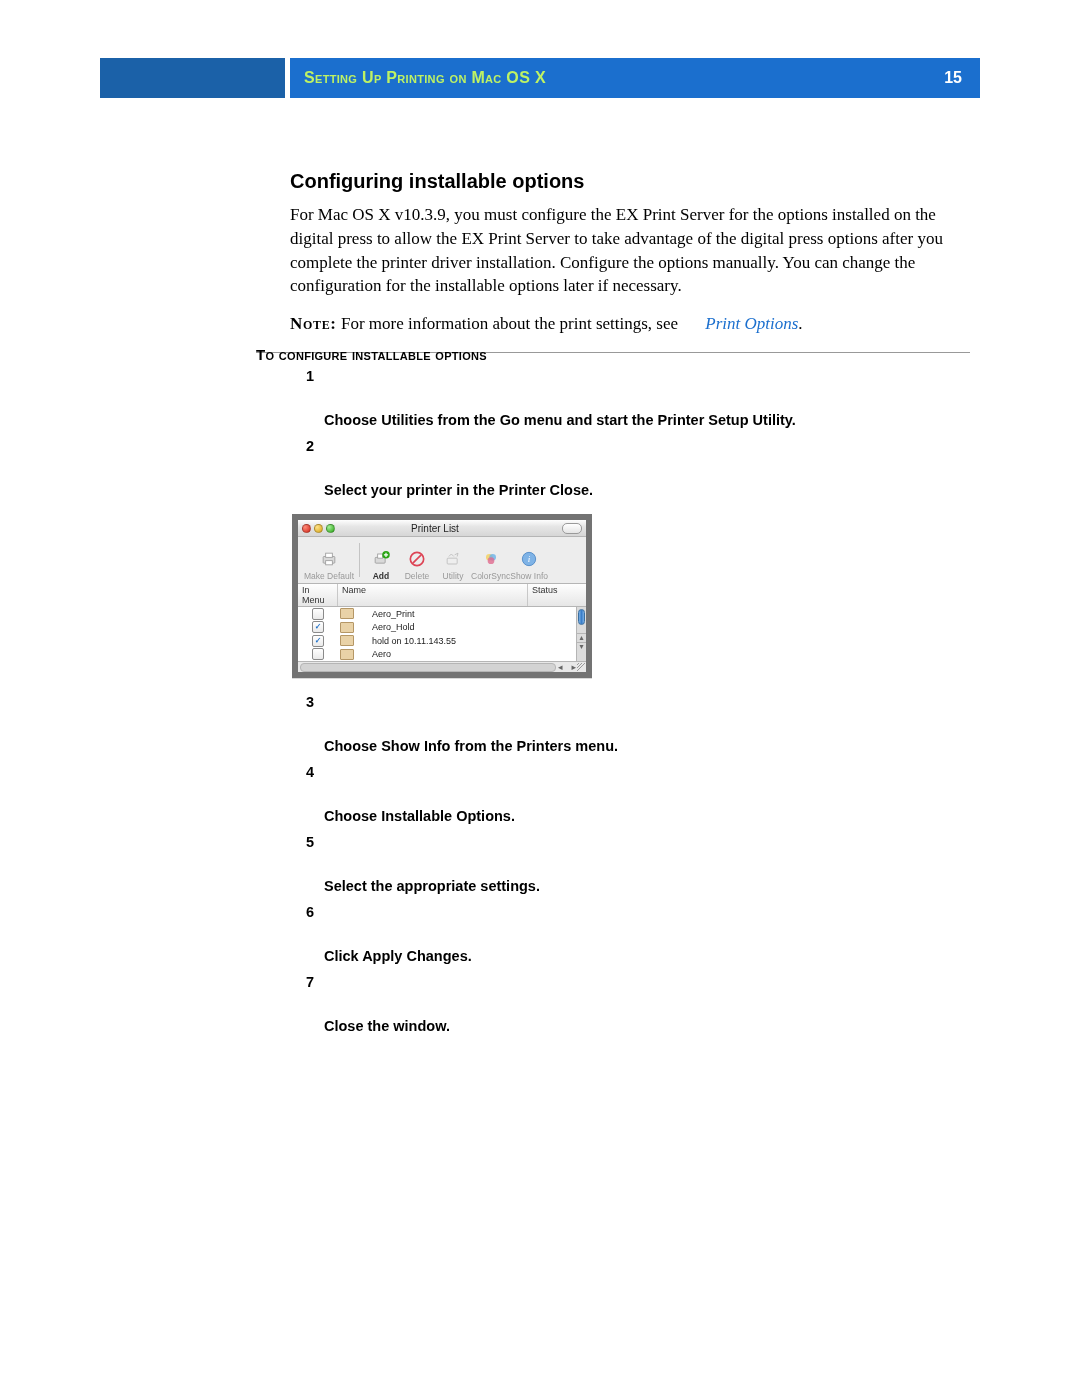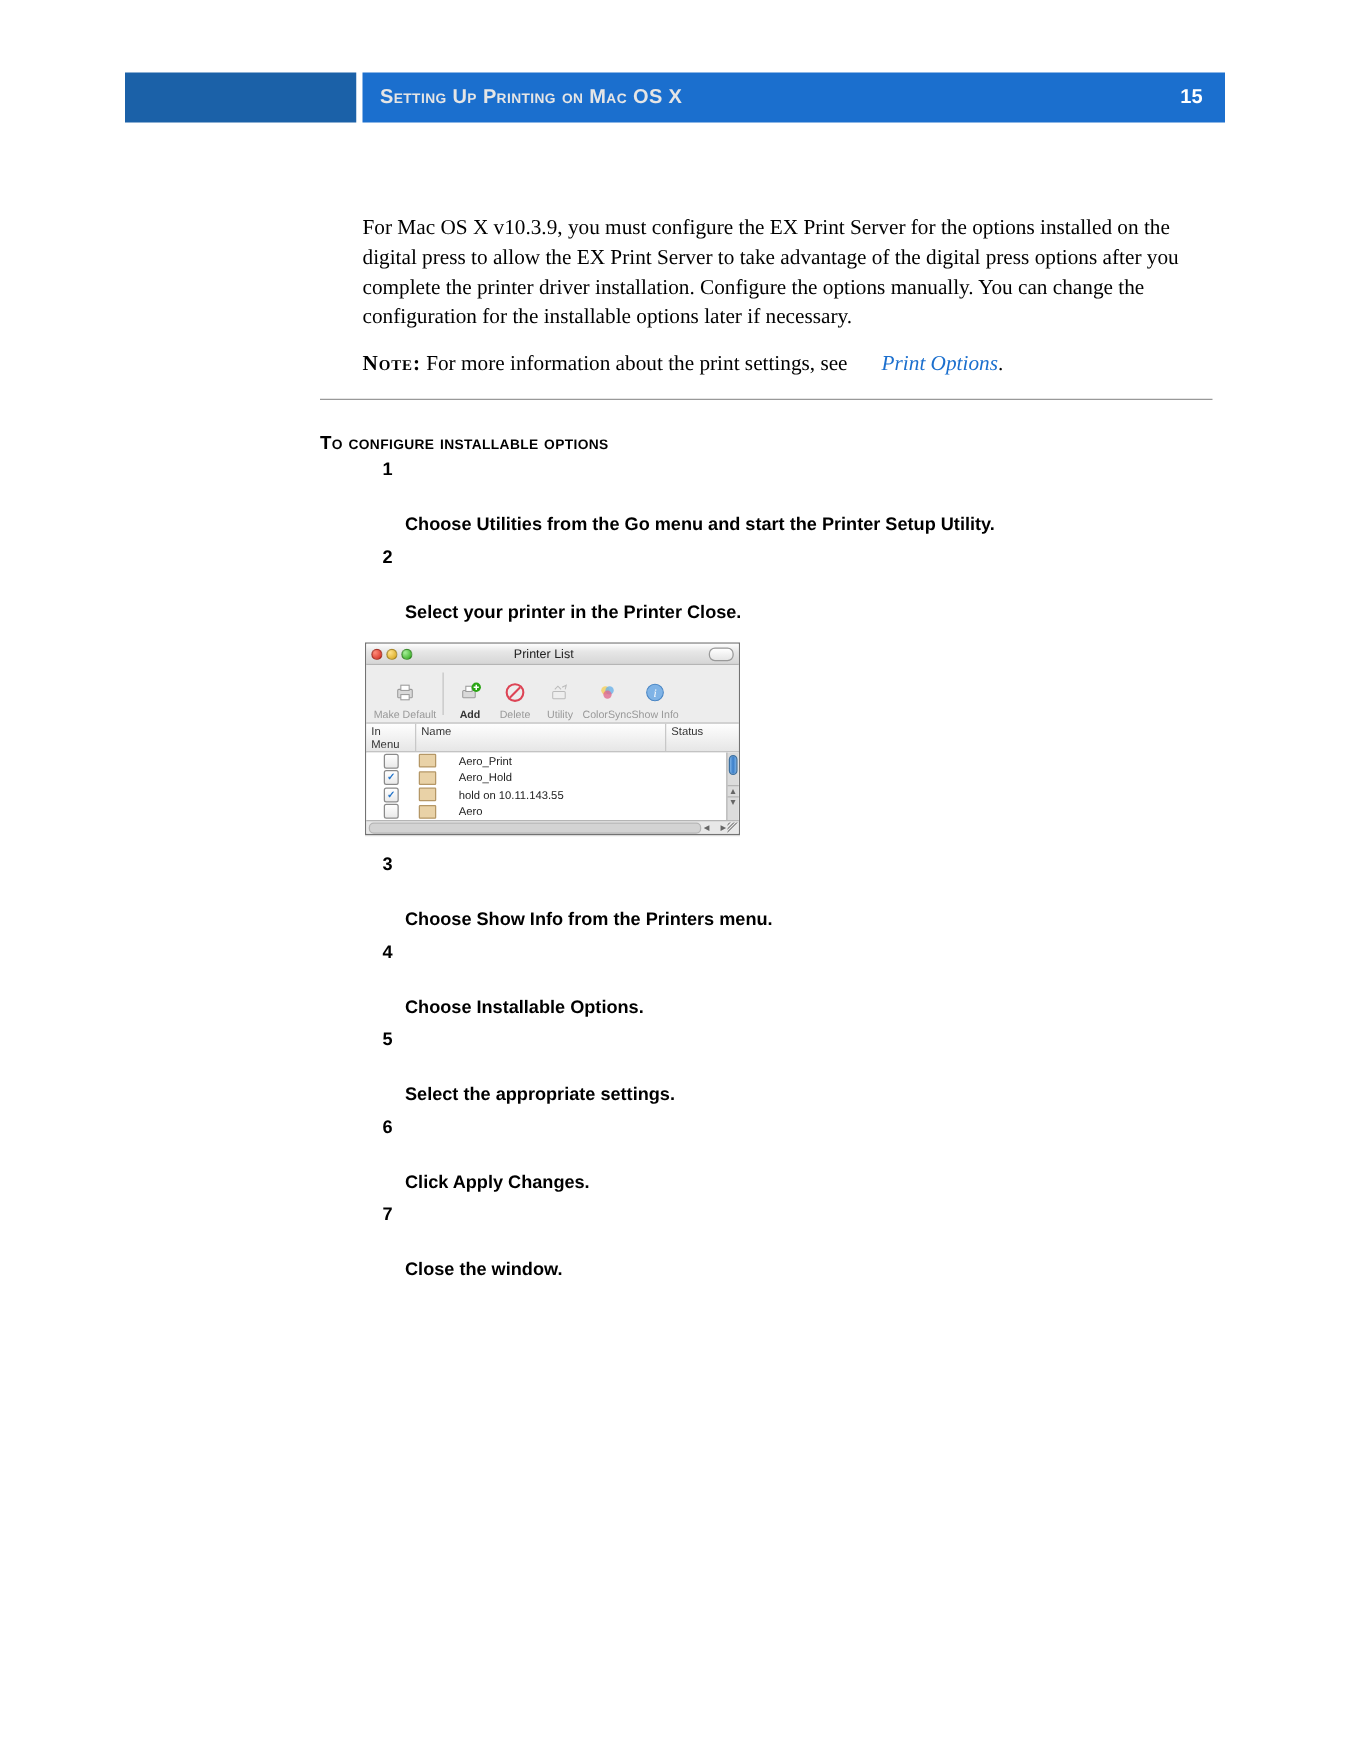--- a/index.html
+++ b/index.html
@@ -39,21 +39,21 @@
     justify-content: space-between;
     padding: 0 18px 0 14px;
     box-sizing: border-box;
   }
   .band-title {
     font-family: Verdana, Arial, sans-serif;
     font-variant: small-caps;
     letter-spacing: 0.02em;
     font-weight: 700;
     font-size: 16px;
-    color: #e5e5e5;
+    color: #bef264;
   }
   .band-page {
     font-family: Verdana, Arial, sans-serif;
     font-weight: 700;
     font-size: 16px;
     color: #fff;
   }
 
   
   .content {
@@ -125,21 +125,21 @@
 
   
   .mock {
     margin: 16px 0 16px 36px;
     width: 300px;
     font-family: "Lucida Grande", Arial, sans-serif;
     font-size: 10px;
     color: #333;
   }
   .mock-window {
-    border: 1px solid #737373;
+    border: 6px solid #737373;
     background: #f2f2f2;
     box-shadow: 0 1px 0 rgba(0,0,0,0.15);
   }
   .mock-titlebar {
     height: 16px;
     background: linear-gradient(#fefefe, #e6e6e6 40%, #d6d6d6);
     border-bottom: 1px solid #b5b5b5;
     display: flex;
     align-items: center;
     padding: 0 4px;
@@ -286,20 +286,21 @@
 
 <div class="page">
 
   <div class="band-left"></div>
   <div class="band-right">
     <span class="band-title">Setting Up Printing on Mac OS X</span>
     <span class="band-page">15</span>
   </div>
 
   <div class="content">
+    <h2 class="section-title">Configuring installable options</h2>
     <p class="para">For Mac OS X v10.3.9, you must configure the EX Print Server for the options installed on the digital press to allow the EX Print Server to take advantage of the digital press options after you complete the printer driver installation. Configure the options manually. You can change the configuration for the installable options later if necessary.</p>
     <p class="para">
       <span class="note-label">Note:</span><span> For more information about the print settings, see </span><a class="link">Print Options</a><span>.</span>
     </p>
     <hr class="hr">
   </div>
 
   <div class="proc-area">
     <div class="proc-title">To configure installable options</div>
 

